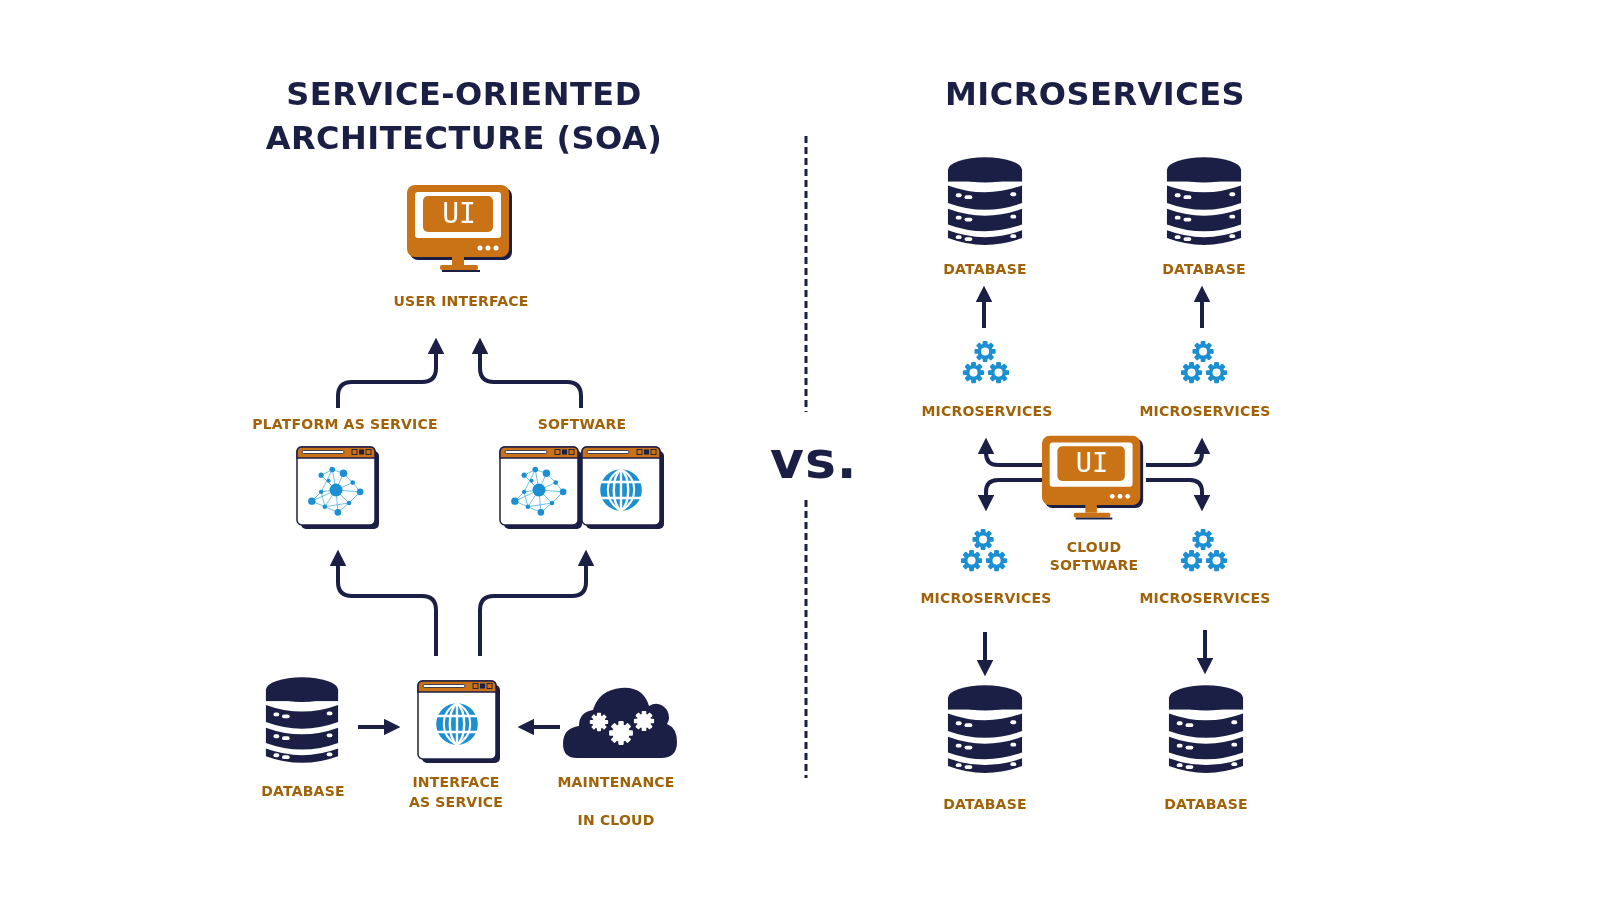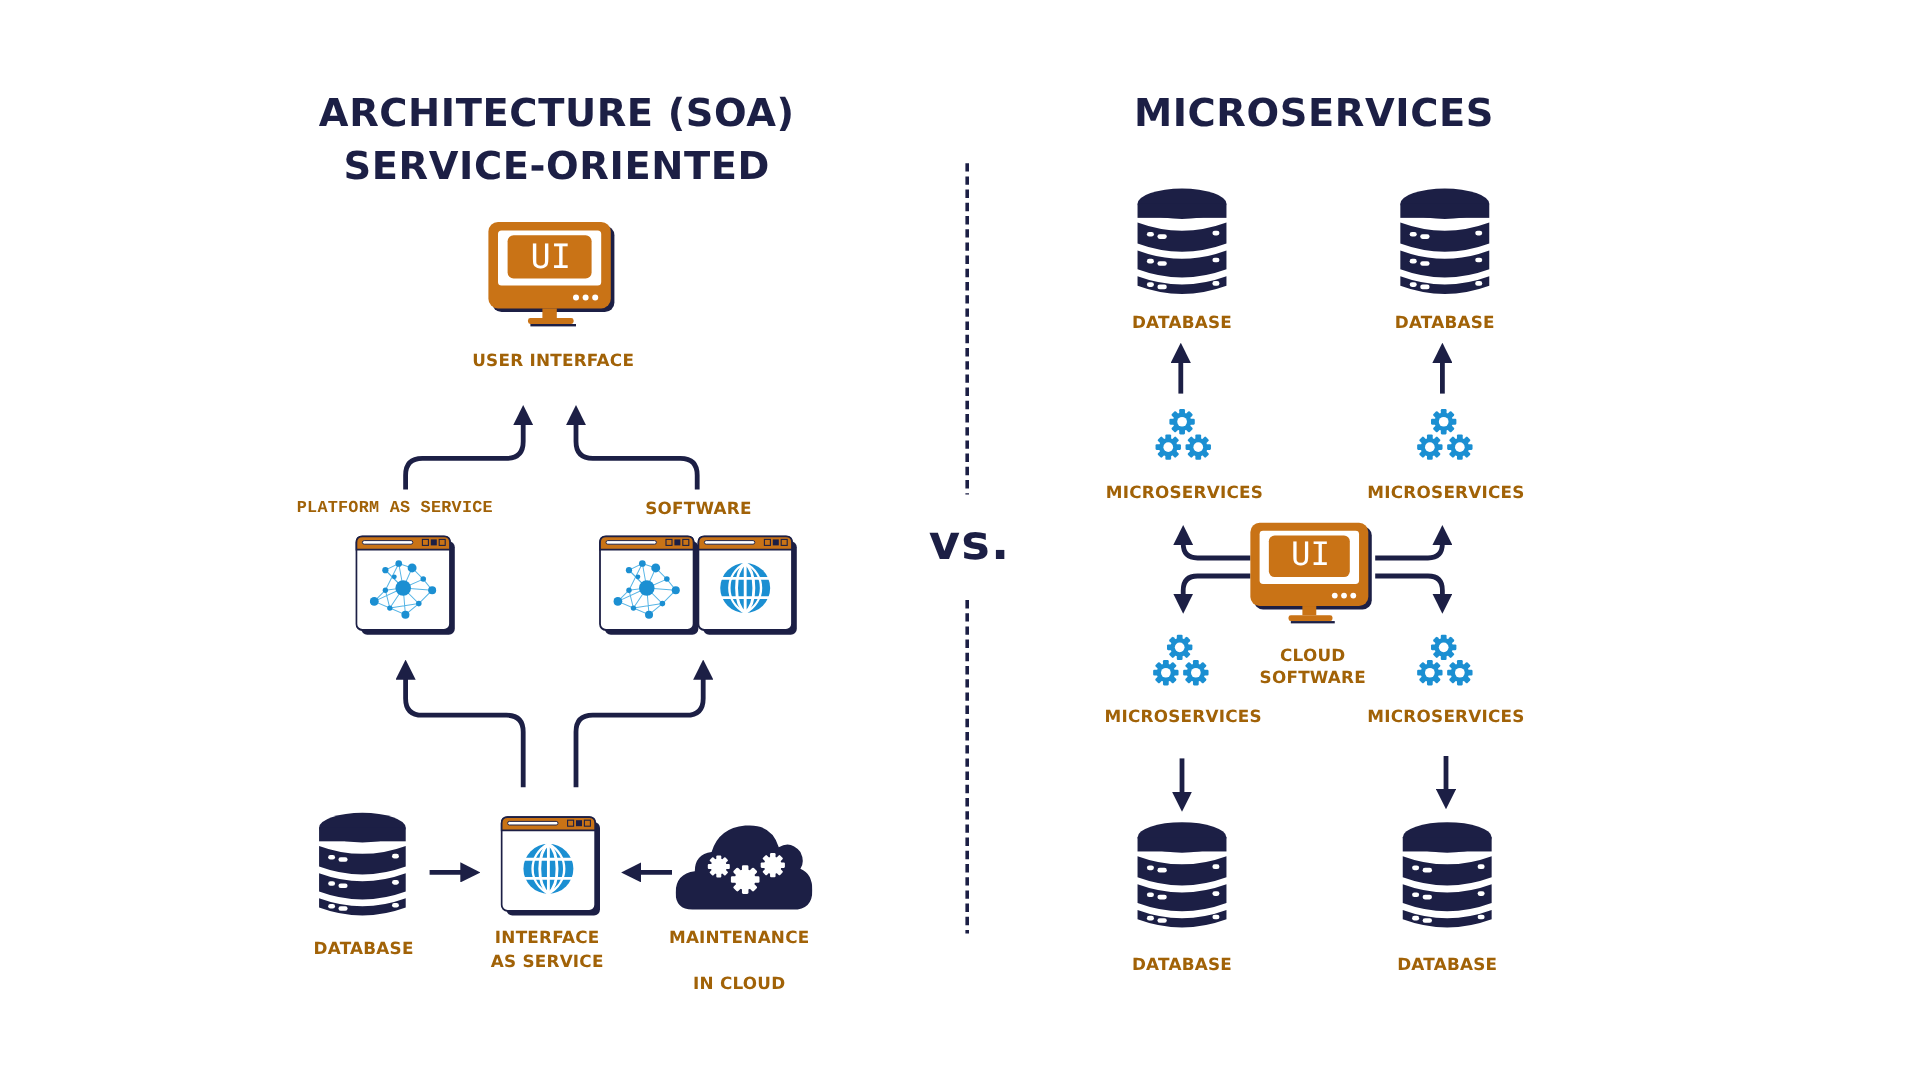--- a/index.html
+++ b/index.html
@@ -1,21 +1,21 @@
 <!DOCTYPE html>
 <html><head>
 <meta charset="utf-8">
 <style>
   html, body { margin: 0; padding: 0; background: #ffffff; }
   body { width: 1600px; height: 900px; position: relative; overflow: hidden;
          font-family: "DejaVu Sans", "Liberation Sans", sans-serif; color: #1c1f45; }
   .abs { position: absolute; }
   .title { font-weight: 700; font-size: 32px; letter-spacing: 0.5px; text-align: center; line-height: 44px; color: #1c1f45; }
   .lbl { font-weight: 700; font-size: 14px; text-align: center; line-height: 18px; color: #a16207; white-space: nowrap; letter-spacing: 0.2px; }
-  .vs { font-weight: 800; font-size: 40px; color: #1c1f45; letter-spacing: 1px; }
+  .vs { font-weight: 800; font-size: 52px; color: #1c1f45; letter-spacing: 1px; }
   svg.lines { position: absolute; left: 0; top: 0; width: 1600px; height: 900px; }
 </style>
 </head>
 <body>
 
 <svg width="0" height="0" style="position:absolute">
   <defs>
     <symbol id="sym-db" viewBox="0 0 80 96">
       <ellipse cx="40" cy="14" rx="38" ry="13" fill="#1c1f45"></ellipse>
       <path d="M2 30 Q40 44 78 30 L78 48 Q40 62 2 48 Z" fill="#1c1f45"></path>
@@ -142,33 +142,33 @@
     <path d="M1146 480 L1190 480 Q1202 480 1202 492 L1202 503" marker-end="url(#ah)"></path>
   </g>
 
   <g stroke="#1c1f45" stroke-width="3" stroke-dasharray="7 4">
     <line x1="806" y1="136" x2="806" y2="412"></line>
     <line x1="806" y1="500" x2="806" y2="778"></line>
   </g>
 </svg>
 
 <div class="abs title" style="left:244px; top:72px; width:440px;">
+  <div>SERVICE-ORIENTED</div>
   <div>ARCHITECTURE (SOA)</div>
-  <div>SERVICE-ORIENTED</div>
 </div>
 
 <div class="abs" style="left:406px; top:184px; width:110px; height:92px;">
   <svg width="110" height="92">
       <use href="#sym-monitor"></use>
     </svg>
   <div class="abs" style="left:18px; top:12px; width:70px; height:36px; color:#fff; font-family:'DejaVu Sans Mono','Liberation Mono',monospace; font-size:28px; line-height:36px; text-align:center;">UI</div>
 </div>
 <div class="abs lbl" style="left:361px; top:292px; width:200px;">USER INTERFACE</div>
 
-<div class="abs lbl" style="left:229px; top:415px; width:200px;font-family:Liberation Mono, monospace;">PLATFORM AS SERVICE</div>
+<div class="abs lbl" style="left:245px; top:415px; width:200px;">PLATFORM AS SERVICE</div>
 <div class="abs" style="left:296px; top:446px; width:84px; height:84px;">
   <svg width="84" height="84">
       <use href="#sym-window"></use>
     </svg>
   <svg class="abs" style="left:12px; top:18px;" width="56" height="52">
       <use href="#sym-network"></use>
     </svg>
 </div>
 
 <div class="abs lbl" style="left:532px; top:415px; width:100px;">SOFTWARE</div>

